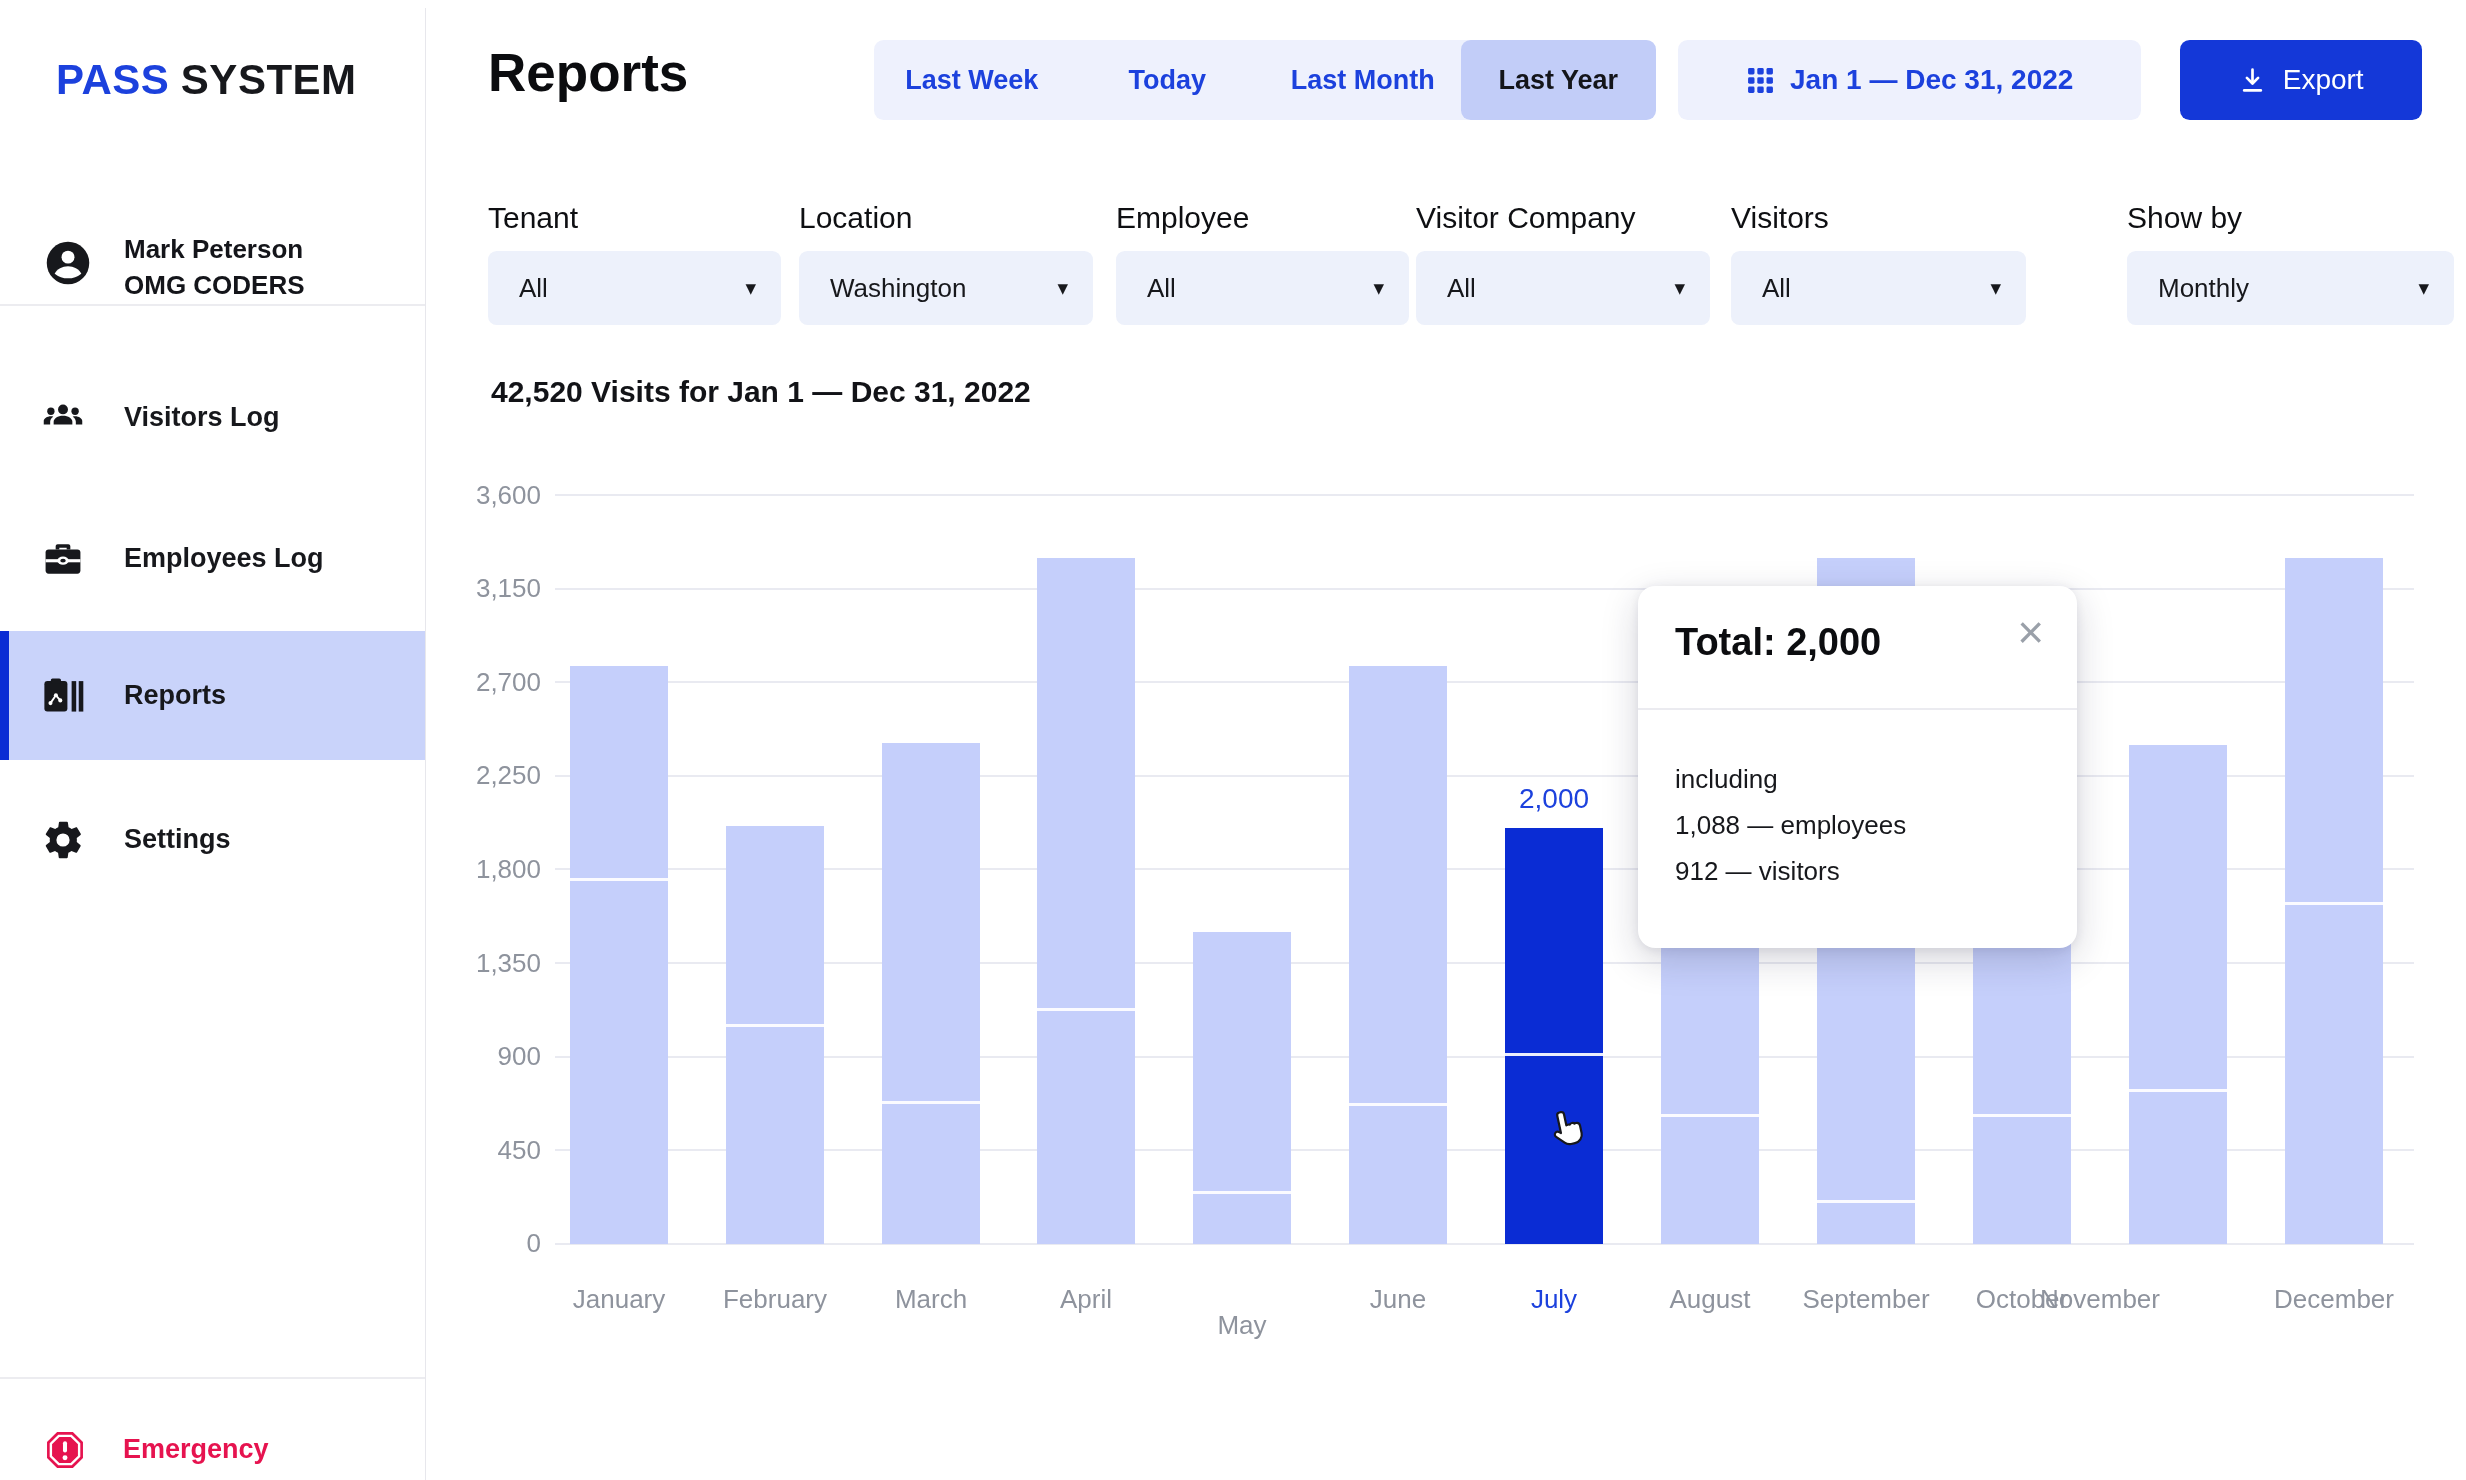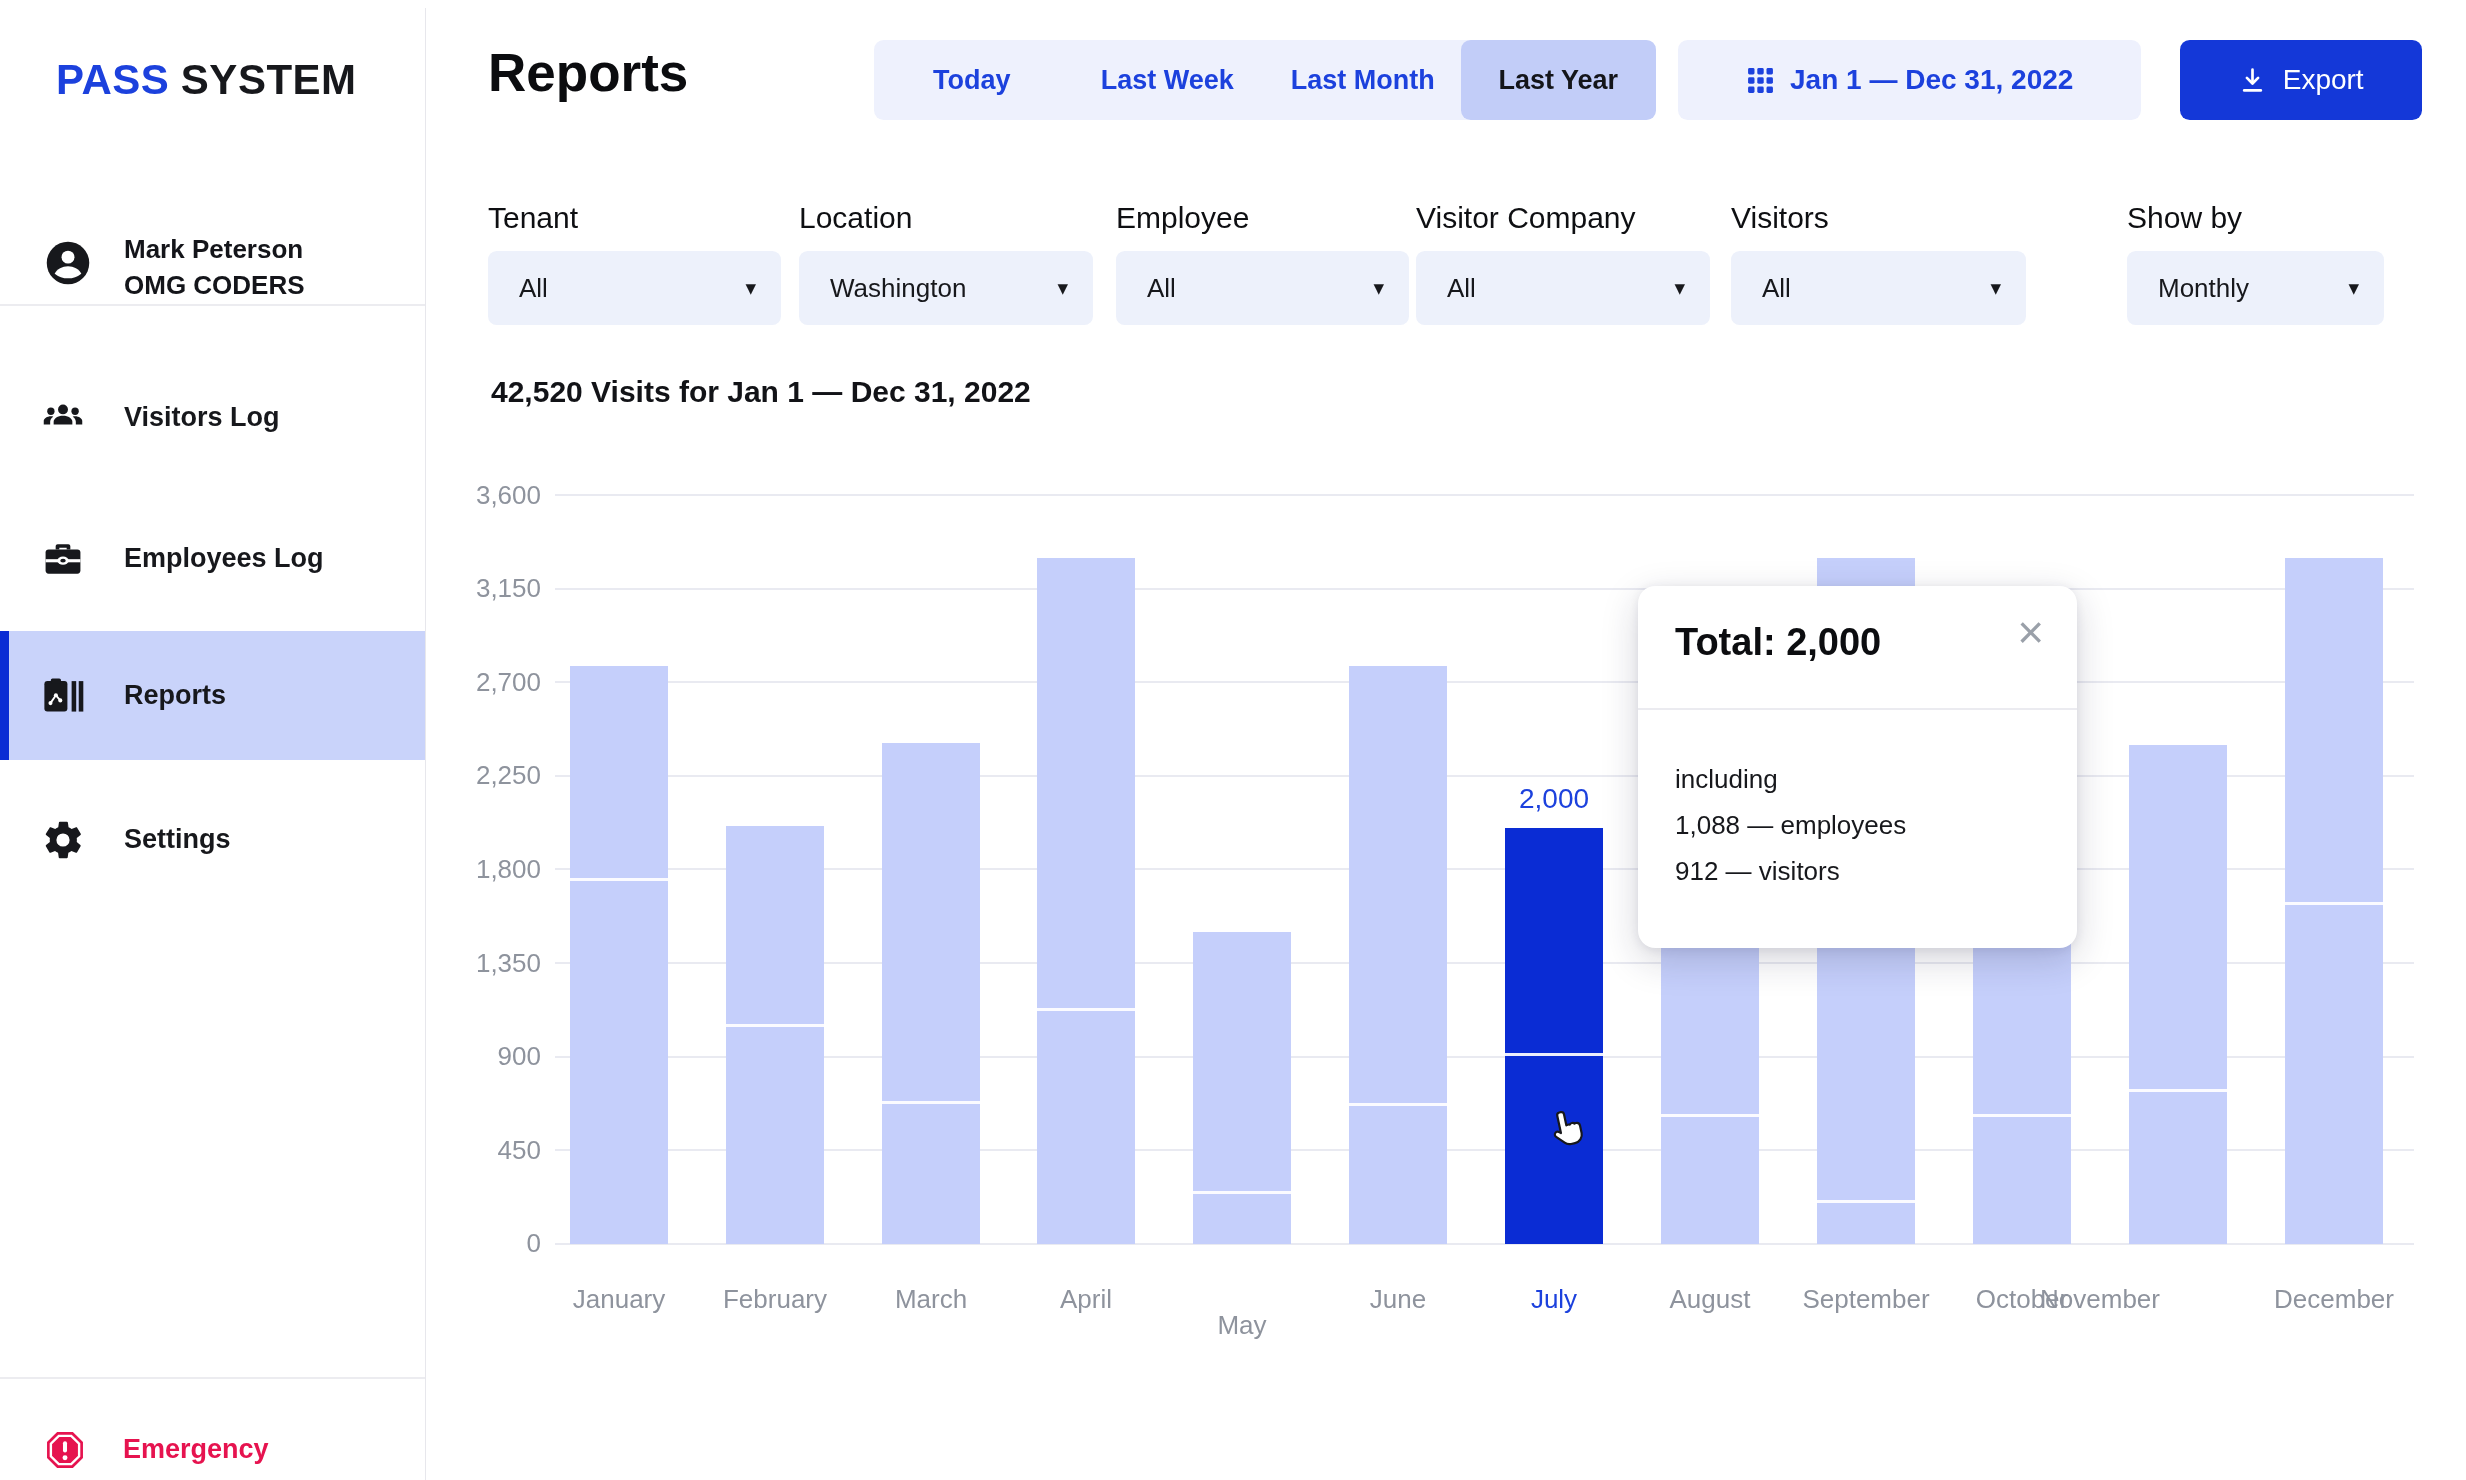--- a/index.html
+++ b/index.html
@@ -142,22 +142,22 @@
             <rect x="10.9" y="7.2" width="2.2" height="6.2" rx="1.1" fill="#fff"></rect>
             <circle cx="12" cy="16.2" r="1.35" fill="#fff"></circle>
           </svg>
       </span>
       <span class="nlabel" data-interactable="false">Emergency</span>
     </div>
   </aside>
 
   <div class="page-title" data-interactable="false">Reports</div>
   <div class="tabs" id="range-tabs" data-interactable="false">
+      <div class="tab" data-interactable="true">Last Week</div>
       <div class="tab" data-interactable="true">Today</div>
-      <div class="tab" data-interactable="true">Last Week</div>
       <div class="tab" data-interactable="true">Last Month</div>
       <div class="tab active" data-interactable="true">Last Year</div>
     </div>
 
   <div class="date-pill" data-interactable="true">
     <span class="dicon" data-interactable="false">
       <svg viewBox="0 0 28 28" width="100%" height="100%" fill="currentColor">
           <rect x="2" y="2" width="6.2" height="6.2" rx="1.4"></rect>
           <rect x="10.9" y="2" width="6.2" height="6.2" rx="1.4"></rect>
           <rect x="19.8" y="2" width="6.2" height="6.2" rx="1.4"></rect>
@@ -214,21 +214,21 @@
       </div>
       <div class="filter" data-interactable="false" style="left: 1731px;">
         <div class="flabel" data-interactable="false">Visitors</div>
         <div class="fselect" data-interactable="true" style="width: 295px;">
           <span class="fvalue" data-interactable="false">All</span>
           <span class="fcaret" data-interactable="false">▾</span>
         </div>
       </div>
       <div class="filter" data-interactable="false" style="left: 2127px;">
         <div class="flabel" data-interactable="false">Show by</div>
-        <div class="fselect" data-interactable="true" style="width: 257px;">
+        <div class="fselect" data-interactable="true" style="width: 327px;">
           <span class="fvalue" data-interactable="false">Monthly</span>
           <span class="fcaret" data-interactable="false">▾</span>
         </div>
       </div>
     </div>
 
   <div class="chart-heading" data-interactable="false">42,520 Visits for Jan 1 — Dec 31, 2022</div>
   <div id="chart-layer">
       <div class="gridline" data-interactable="false" style="top: 1243px;"></div>
       <div class="ytick" data-interactable="false" style="top: 1228px;">0</div>

